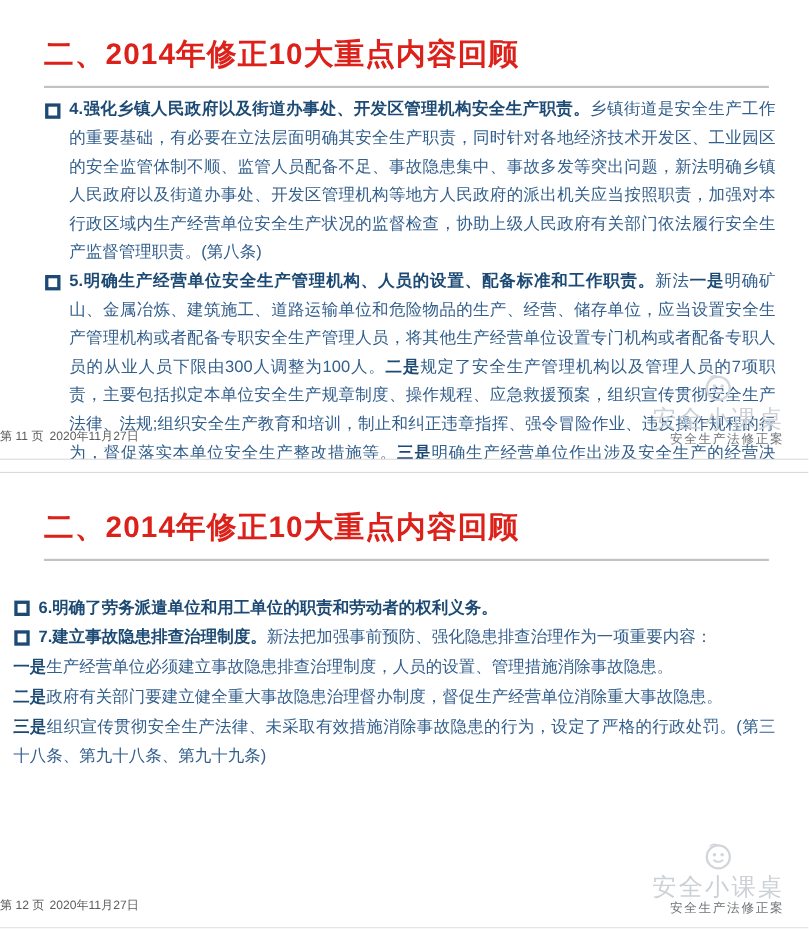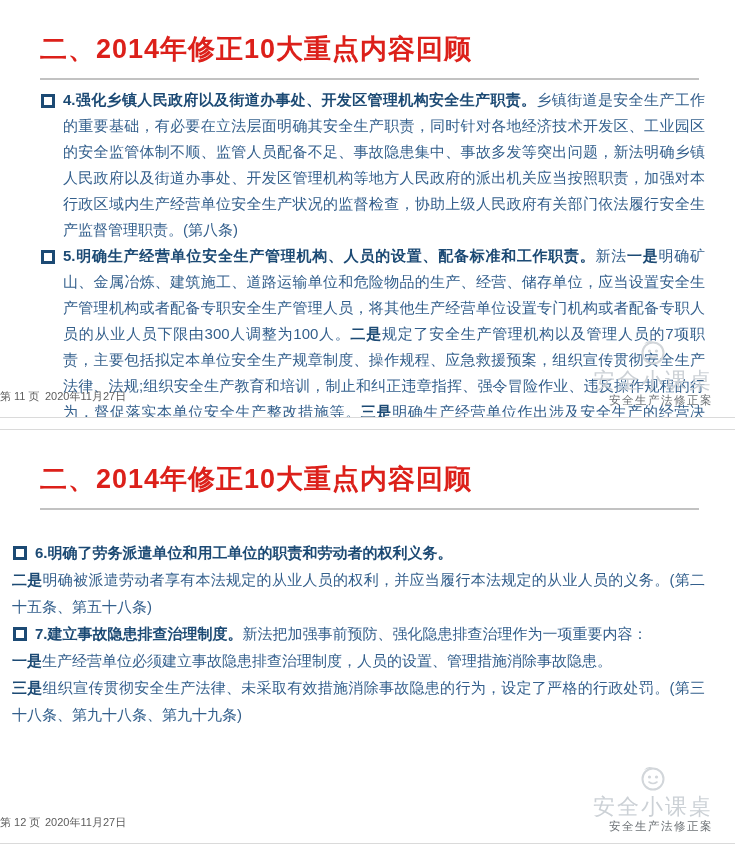--- a/index.html
+++ b/index.html
@@ -65,28 +65,28 @@
 <div class="slide-gap"></div>
 
 <div class="slide slide-2">
   <div class="s-title">二、2014年修正10大重点内容回顾</div>
   <hr class="s-rule">
 
   <div class="content content-2">
     <div class="item bulleted">
       <span class="sq"></span><span class="b">6.明确了劳务派遣单位和用工单位的职责和劳动者的权利义务。</span>
     </div>
-    <div class="item">
-      <span class="b">二是</span><span>明确被派遣劳动者享有本法规定的从业人员的权利，并应当履行本法规定的从业人员的义务。(第二十五条、第五十八条)</span>
-    </div>
     <div class="item bulleted">
       <span class="sq"></span><span class="b">7.建立事故隐患排查治理制度。</span><span>新法把加强事前预防、强化隐患排查治理作为一项重要内容：</span>
     </div>
     <div class="item">
       <span class="b">一是</span><span>生产经营单位必须建立事故隐患排查治理制度，人员的设置、管理措施消除事故隐患。</span>
+    </div>
+    <div class="item">
+      <span class="b">二是</span><span>政府有关部门要建立健全重大事故隐患治理督办制度，督促生产经营单位消除重大事故隐患。</span>
     </div>
     <div class="item">
       <span class="b">三是</span><span>组织宣传贯彻安全生产法律、未采取有效措施消除事故隐患的行为，设定了严格的行政处罚。(第三十八条、第九十八条、第九十九条)</span>
     </div>
   </div>
 
   <div class="footer-date">2020年11月27日</div>
   <div class="footer-page">第 12 页</div>
 
   <div class="watermark">

